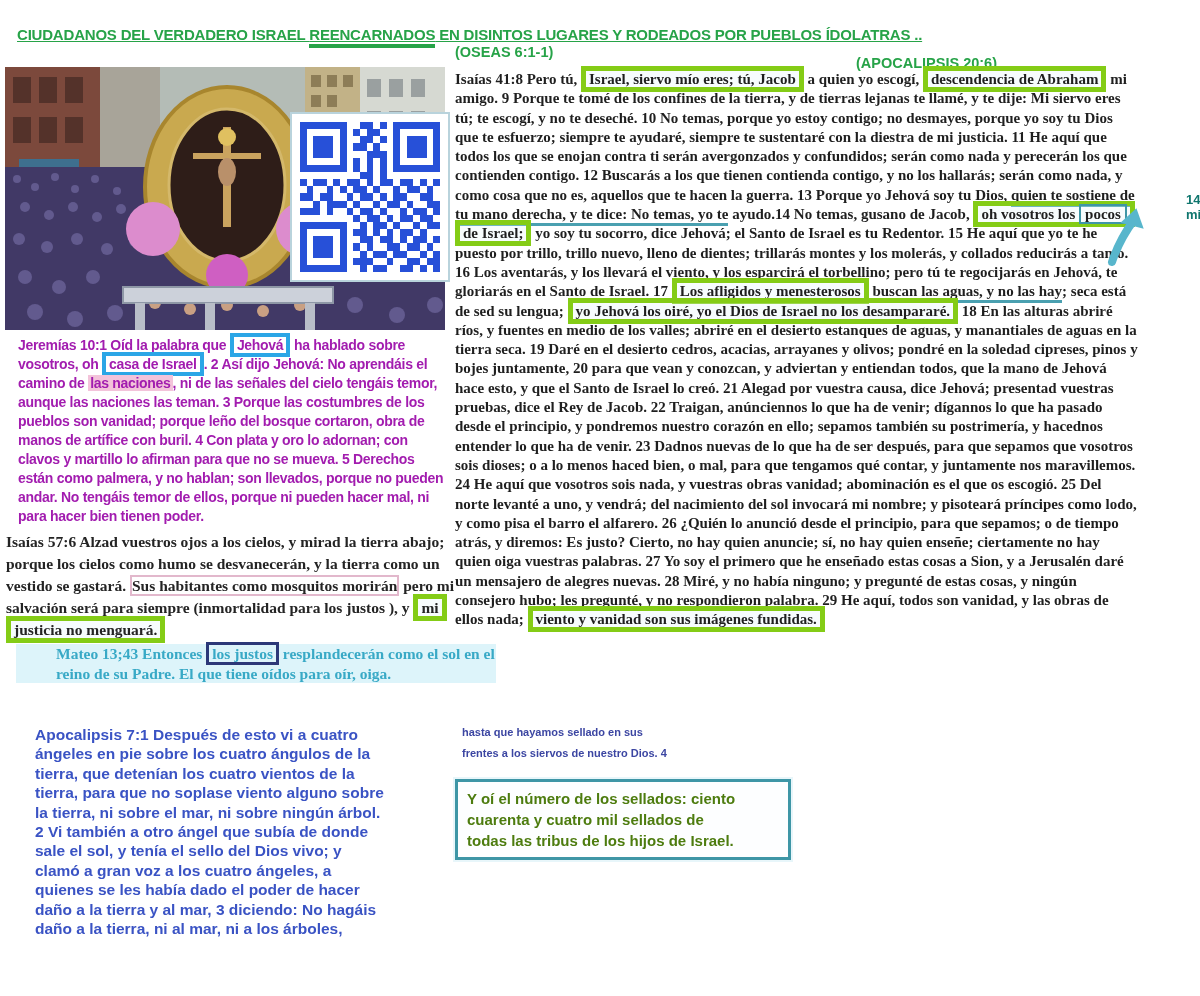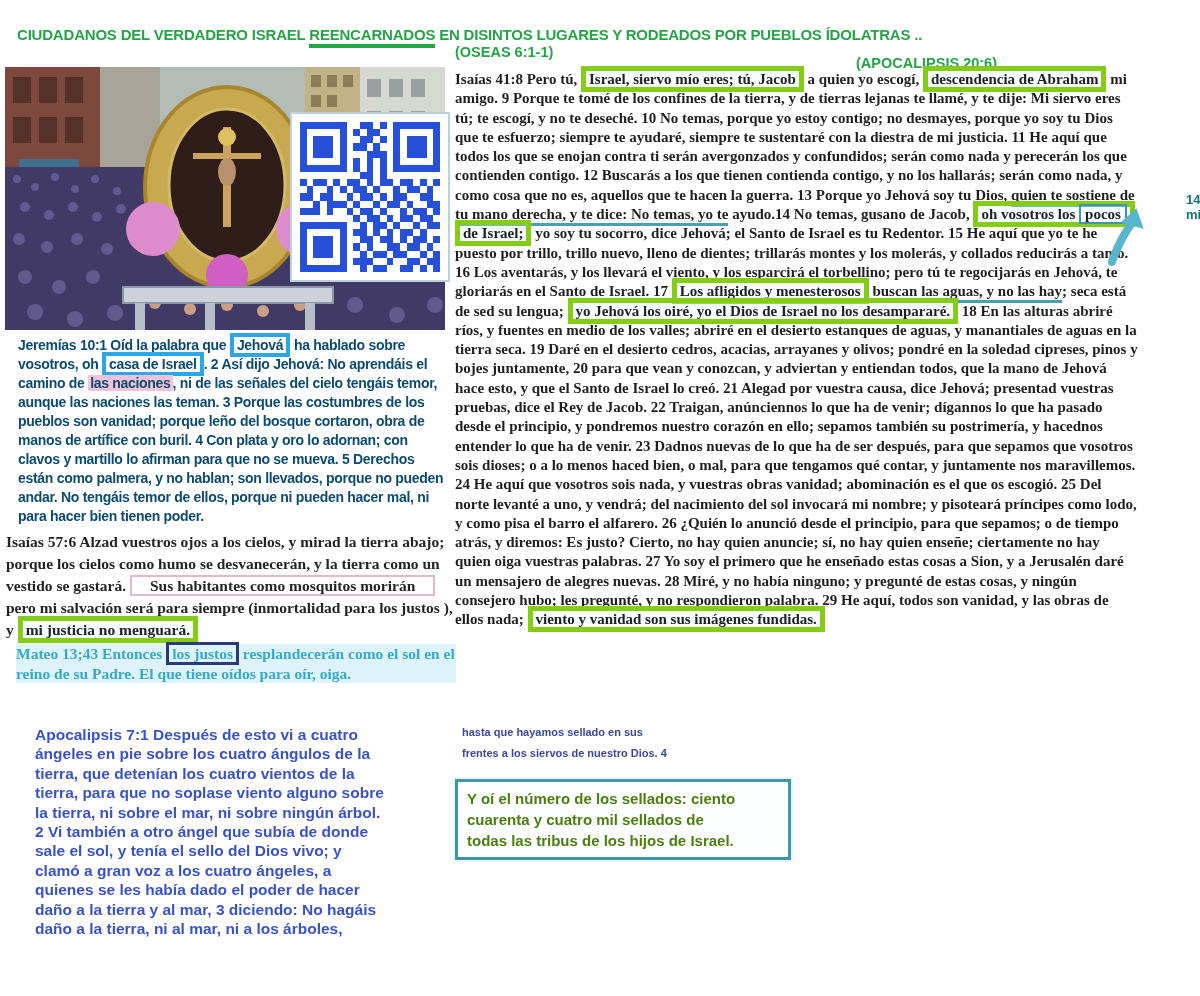--- a/index.html
+++ b/index.html
@@ -3,47 +3,47 @@
 <meta charset="utf-8">
 <style>
   html,body{margin:0;padding:0;background:#fff;}
   .canvas{position:relative;width:1200px;height:996px;background:#ffffff;overflow:hidden;
           font-family:"Liberation Sans",sans-serif;}
   .abs{position:absolute;}
   .sans{font-family:"Liberation Sans",sans-serif;font-weight:700;}
   .serif{font-family:"Liberation Serif",serif;font-weight:700;}
 
   
-  .title{left:17px;top:26px;width:1120px;font-size:15px;color:#27a348;letter-spacing:-0.2px;}
+  .title{left:17px;top:26px;width:1120px;font-size:15px;color:#27a348;letter-spacing:-0.2px;text-decoration:underline;}
   .title .uline{border-bottom:4px solid #27a348;padding-bottom:1px;}
   .subt{font-size:14.5px;color:#27a348;}
   .oseas{left:455px;top:44px;}
   .apoc206{left:856px;top:55px;}
 
   
   .photo{left:5px;top:67px;width:440px;height:263px;}
 
   
   .qrbox{left:290px;top:112px;width:160px;height:170px;background:#ffffff;
          border:2px solid #b9d3dc;box-sizing:border-box;display:flex;align-items:center;justify-content:center;}
   .qrgrid{display:grid;grid-template-columns:repeat(21,1fr);grid-template-rows:repeat(21,1fr);
           width:140px;height:150px;}
   .qrgrid div{background:transparent;}
   .qrgrid div.on{background:#2750d8;}
 
   
-  .jer{left:18px;top:336px;width:434px;font-size:14px;line-height:19px;color:#0c4a6e;letter-spacing:-0.3px;}
+  .jer{left:18px;top:336px;width:434px;font-size:14px;line-height:19px;color:#a21caf;letter-spacing:-0.3px;}
   .isa{left:6px;top:531px;width:452px;font-size:15.5px;line-height:22px;color:#242424;}
-  .mat{left:16px;top:644px;width:440px;font-size:15.5px;line-height:19.5px;color:#38a9c6;background:#ddf4fa;}
+  .mat{left:16px;top:644px;width:440px;font-size:15.5px;line-height:19.5px;color:#38a9c6;background:#ddf4fa;padding-left:40px;}
   .apo{left:35px;top:705px;width:352px;font-size:15.5px;line-height:19.4px;color:#3a53c4;margin-top:20px;}
 
   
   .bluebox{border:4px solid #2ba6e6;padding:0 3px;box-decoration-break:clone;-webkit-box-decoration-break:clone;}
   .pinkhl{background:#f3c3da;padding:0 2px;}
-  .pinkbox{border:2px solid #e2b8cc;padding:0 18px;box-decoration-break:clone;-webkit-box-decoration-break:clone;}
+  .pinkbox{border:2px solid #e2b8cc;padding:0 0;box-decoration-break:clone;-webkit-box-decoration-break:clone;}
   .tealbox{border:5px solid #84cc16;padding:0 3px;background:rgba(222,243,248,.25);
            box-decoration-break:clone;-webkit-box-decoration-break:clone;}
   .tealbox-in{border:2px solid #3e96a6;padding:0 4px;}
   .navybox{border:3px solid #2c3878;padding:0 3px;}
   .tealline{border-bottom:3px solid #4aa0b0;padding-bottom:1px;}
 
   
   .nota{left:294px;top:591px;font-size:17px;line-height:22px;color:#47b0c8;font-weight:700;}
   .nota .num{border-bottom:4px solid #2b2f6e;}
   .nota .l2{margin-left:34px;}

